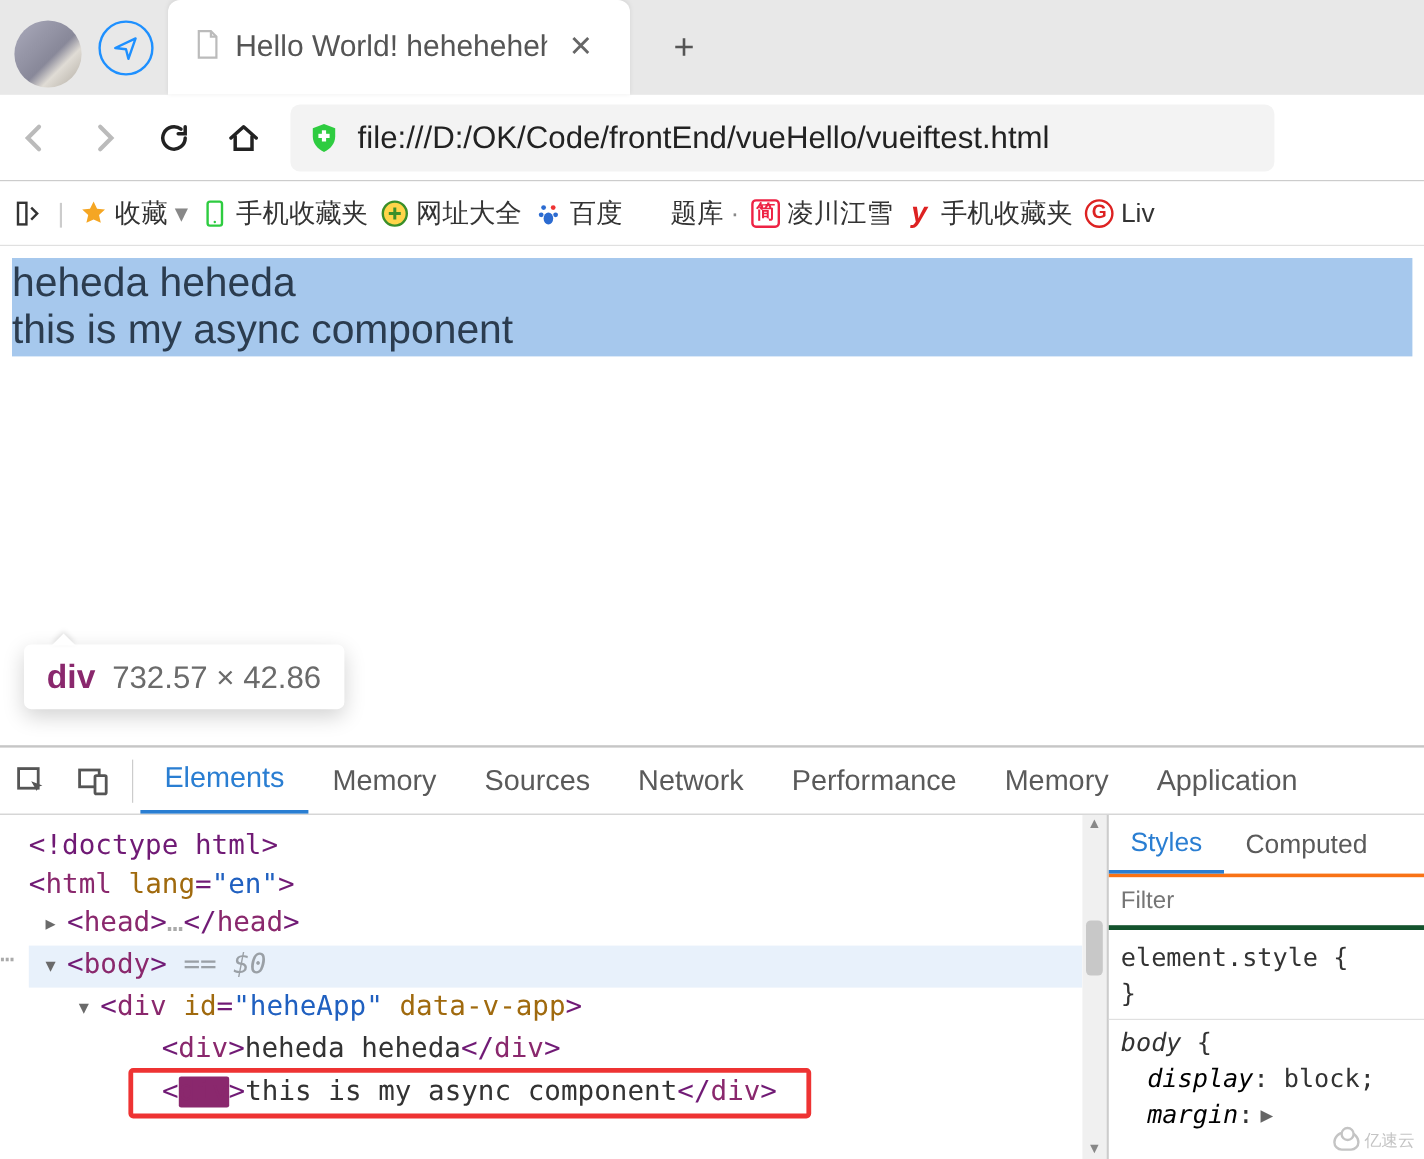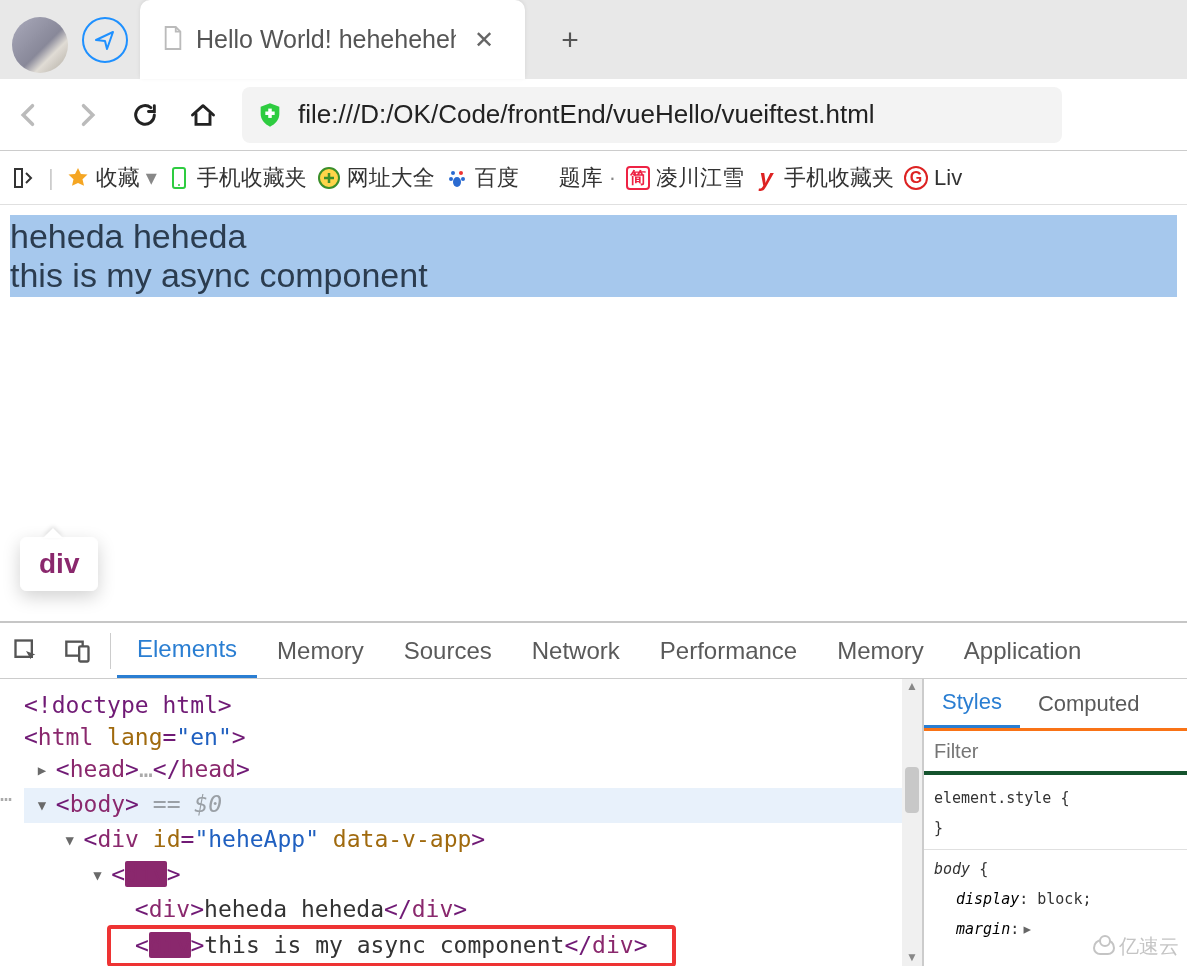--- a/index.html
+++ b/index.html
@@ -69,29 +69,29 @@
 .dom-scroll .up, .dom-scroll .down { position: absolute; left: 0; right: 0; height: 16px; color: #888; font-size: 12px; text-align: center; }
 .dom-scroll .up { top: 0; } .dom-scroll .down { bottom: 0; }
 .dom-scroll .thumb { position: absolute; left: 3px; right: 3px; top: 88px; height: 46px; background: #c8c8c8; border-radius: 4px; }
 
 .css-pane { width: 265px; border-left: 2px solid #ccc; display: flex; flex-direction: column; }
 .css-tabs { height: 52px; display: flex; border-bottom: 3px solid #f97316; }
 .css-tab { padding: 0 18px; display: flex; align-items: center; font-size: 22px; color: #5a5a5a; cursor: pointer; }
 .css-tab.active { color: #2a7ed2; border-bottom: 3px solid #2a7ed2; }
 .css-filter { height: 44px; border-bottom: 4px solid #14532d; display: flex; align-items: center; padding: 0 10px; }
 .css-filter input { border: none; outline: none; width: 100%; font-size: 20px; color: #666; background: transparent; }
-.css-body { flex: 1; padding: 8px 10px; font-family: Menlo, Consolas, monospace; font-size: 15px; line-height: 30px; color: #333; position: relative; }
+.css-body { flex: 1; padding: 8px 10px; font-family: Menlo, Consolas, monospace; font-size: 21px; line-height: 30px; color: #333; position: relative; }
 .css-selector { color: #333; }
 .css-body i.sel { font-style: italic; }
 .css-prop { color: #000000; font-style: italic; }
 .css-val { color: #333; }
 .css-indent { padding-left: 22px; }
 .css-arrow { font-family: Arial; color: #666; }
 
-.watermark { position: absolute; right: 8px; bottom: 6px; font-size: 20px; color: #c4c4c4; display: flex; align-items: center; gap: 4px; }
+.watermark { position: absolute; right: 8px; bottom: 6px; font-size: 14px; color: #c4c4c4; display: flex; align-items: center; gap: 4px; }
 .watermark .cloud { width: 22px; height: 16px; border: 2px solid #c4c4c4; border-radius: 10px 10px 8px 8px; position: relative; }
 .watermark .cloud::before { content:""; position:absolute; left:4px; top:-6px; width:8px; height:8px; border:2px solid #c4c4c4; border-radius:50%; background:#fff;}
 </style>
 </head>
 <body>
 
 <div class="tabstrip">
   <div class="avatar-wrap"></div>
   <div class="nav-circle">
     <svg viewBox="0 0 24 24">
@@ -223,20 +223,21 @@
 </div>
 
 <div class="page">
   <div class="highlight">
     <div class="page-line">heheda heheda</div>
     <div class="page-line">this is my async component</div>
   </div>
 
   <div class="el-tooltip">
     <span class="tag">div</span>
+    <span>732.57 × 42.86</span>
   </div>
 </div>
 
 <div class="devtools">
   <div class="dt-tabs">
     <div class="dt-iconbtn">
         <svg width="28" height="28" viewBox="0 0 24 24">
           <rect x="3" y="3" width="14" height="14" fill="none" stroke="#555" stroke-width="2"></rect>
           <path d="M12 12l8 3-3 1-1 3z" fill="#555"></path>
         </svg>
@@ -257,21 +258,20 @@
     <div class="dt-tab">Application</div>
   </div>
 
   <div class="dt-body">
     <div class="dom-pane">
 <div class="ln"><span class="c-punc">&lt;!doctype html&gt;</span></div>
 <div class="ln"><span class="c-punc">&lt;</span><span class="c-tag">html</span> <span class="c-attr">lang</span><span class="c-punc">=</span><span class="c-val">"en"</span><span class="c-punc">&gt;</span></div>
 <div class="ln"> <span class="tri"></span><span class="c-punc">&lt;</span><span class="c-tag">head</span><span class="c-punc">&gt;</span><span class="ellips">…</span><span class="c-punc">&lt;/</span><span class="c-tag">head</span><span class="c-punc">&gt;</span></div>
 <div class="ln sel-line"><span class="gutter-dots">⋯</span> <span class="tri open"></span><span class="c-punc">&lt;</span><span class="c-tag">body</span><span class="c-punc">&gt;</span> <span style="color:#9aa0a6; font-style:italic">== $0</span></div>
 <div class="ln">   <span class="tri open"></span><span class="c-punc">&lt;</span><span class="c-tag">div</span> <span class="c-attr">id</span><span class="c-punc">=</span><span class="c-val">"heheApp"</span> <span class="c-attr">data-v-app</span><span class="c-punc">&gt;</span></div>
-<div class="ln">     <span class="tri open"></span><span class="c-punc">&lt;</span><span class="sel-mark">div</span><span class="c-punc">&gt;</span></div>
 <div class="ln">        <span class="c-punc">&lt;</span><span class="c-tag">div</span><span class="c-punc">&gt;</span><span class="c-text">heheda heheda</span><span class="c-punc">&lt;/</span><span class="c-tag">div</span><span class="c-punc">&gt;</span></div>
 <div class="ln">      <span class="redbox"><span class="c-punc">&lt;</span><span class="sel-mark">div</span><span class="c-punc">&gt;</span><span class="c-text">this is my async component</span><span class="c-punc">&lt;/</span><span class="c-tag">div</span><span class="c-punc">&gt;</span></span></div>
 
     </div>
     <div class="dom-scroll">
       <div class="up">▲</div>
         <div class="thumb"></div>
         <div class="down">▼</div>
     </div>
 

